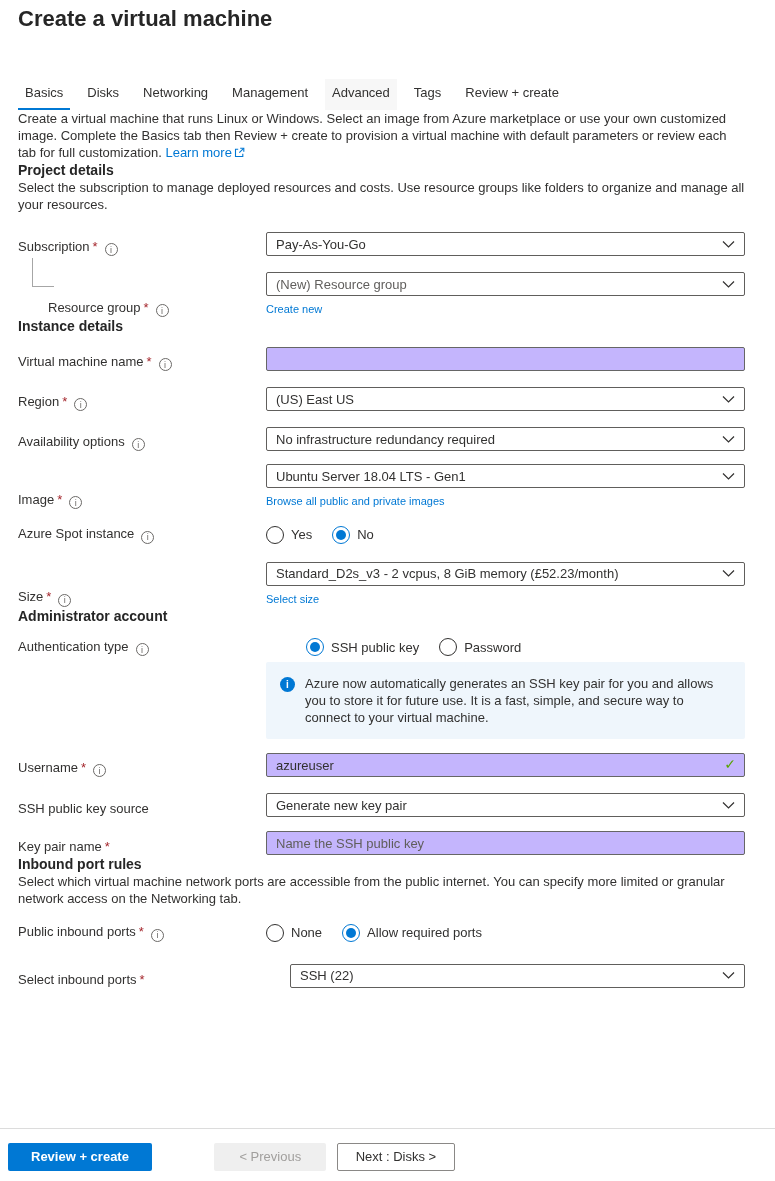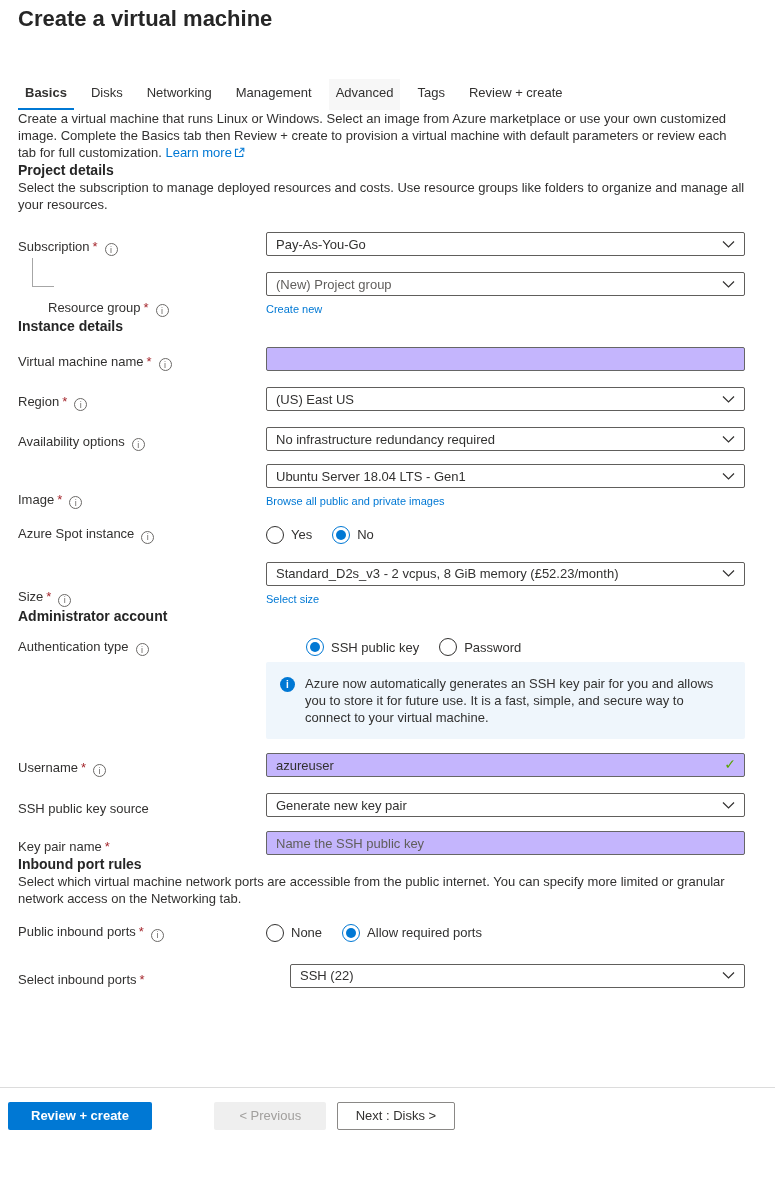--- a/index.html
+++ b/index.html
@@ -6,21 +6,21 @@
   html,body { margin:0; padding:0; background:#fff; }
   body { width:775px; height:1181px; font-family:"Liberation Sans",sans-serif; color:#323130; overflow:hidden; }
   .page { position:relative; width:775px; height:1181px; background:#fff; }
   .content { padding:0 30px 0 18px; }
 
   h1.title { margin:0; padding-top:5px; font-size:22px; line-height:28px; font-weight:700; color:#262626; }
 
   
   .tabbar { display:flex; margin-top:46px; align-items:stretch; }
   .tab { padding:6px 7px 8px 7px; margin-right:10px; font-size:13px; color:#323130; cursor:pointer; background:transparent; border-bottom:2px solid transparent; }
-  .tab.active { font-weight:700; border-bottom:2px solid #0078d4; }
+  .tab.active { font-weight:400; border-bottom:2px solid #0078d4; }
   .tab.hover { background:#f7f7f7; }
 
   p.body-text { margin:0; font-size:13px; line-height:17px; color:#323130; }
   .intro { margin-top:17px; }
   a.link { color:#0078d4; text-decoration:none; cursor:pointer; }
   .ext-icon { margin-left:2px; vertical-align:-1px; }
 
   h2.section { margin:0; font-size:14px; line-height:18px; font-weight:700; color:#262626; }
   .mt-sec1 { margin-top:20px; }
   .sec-desc { margin-top:10px; }
@@ -53,21 +53,21 @@
   .radio-opt { display:inline-flex; align-items:center; margin-right:20px; font-size:13px; cursor:pointer; }
   .radio { width:18px; height:18px; border:1px solid #323130; border-radius:50%; display:inline-flex; align-items:center; justify-content:center; margin-right:7px; background:#fff; flex:none; }
   .radio.checked { border-color:#0078d4; }
   .radio.checked::after { content:""; width:10px; height:10px; border-radius:50%; background:#0078d4; }
 
   
   .banner { margin-left:248px; margin-top:6px; background:#eff6fc; padding:13px 14px; display:flex; gap:10px; font-size:13px; line-height:17px; border-radius:2px; color:#323130; }
   .banner-icon { flex:none; width:15px; height:15px; border-radius:50%; background:#0078d4; color:#fff; font-size:10px; font-weight:700; display:flex; align-items:center; justify-content:center; margin-top:2px; }
 
   
-  .footer { position:absolute; left:0; right:0; top:1087px; border-top:1px solid #dcdcdc; padding:14px 0 0 8px; background:#fff; }
+  .footer { position:absolute; left:0; right:0; top:1128px; border-top:1px solid #dcdcdc; padding:14px 0 0 8px; background:#fff; }
   .btn { display:inline-block; font-family:"Liberation Sans",sans-serif; font-size:13px; line-height:16px; padding:5px 16px; border:1px solid transparent; border-radius:2px; cursor:pointer; }
   .btn-primary { background:#0078d4; color:#fff; font-weight:700; padding:5px 22px; }
   .btn-disabled { background:#efefef; color:#a19f9d; margin-left:58px; padding:5px 24px; cursor:default; }
   .btn-secondary { background:#fff; color:#323130; border-color:#8a8886; margin-left:6px; padding:5px 18px; } .mt10{margin-top:10px;gap:40px;} .mt12{margin-top:12px;} .mt13{margin-top:13px;}
   .mt14{margin-top:14px;} .mt16{margin-top:16px;} .mt18{margin-top:18px;} .mt19{margin-top:19px;} .mt22{margin-top:22px;gap:24px;} .mt24{margin-top:24px;} .mt26{margin-top:26px;} .mt28{margin-top:28px;}
 </style>
 </head>
 <body>
 
 <div class="page">
@@ -111,21 +111,21 @@
       </div>
     </div>
 
     <div class="row mt16 rg-wrap">
       <div class="connector"></div>
       <div class="label-col indent">
         <span>Resource group</span><span class="req">*</span><span class="info">i</span>
       </div>
       <div class="field-col">
         <div class="control dropdown">
-          <span class="val muted">(New) Project group</span>
+          <span class="val muted">(New) Resource group</span>
           <svg width="13" height="9" viewBox="0 0 13 9">
               <path d="M1 1.5 L6.5 7 L12 1.5" fill="none" stroke="#323130" stroke-width="1.2"></path>
             </svg>
         </div>
         <a class="link under-link">Create new</a>
       </div>
     </div>
 
     <h2 class="section mt24">Instance details</h2>
 

